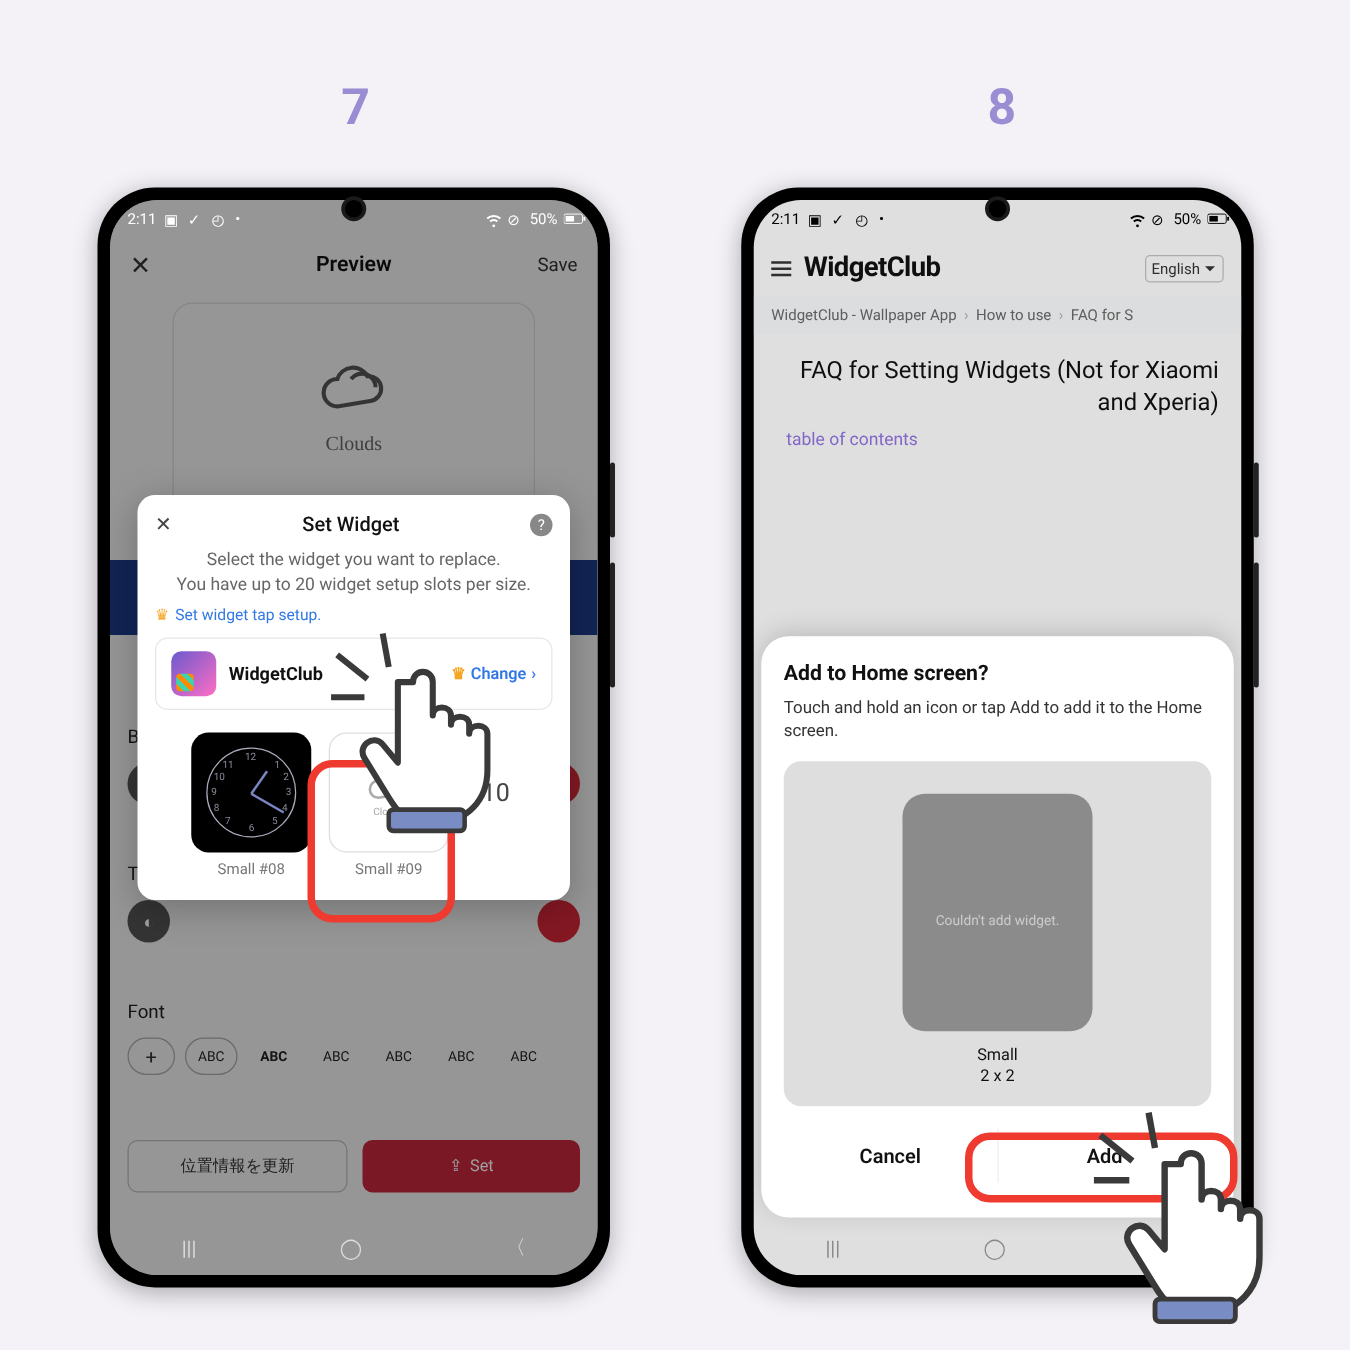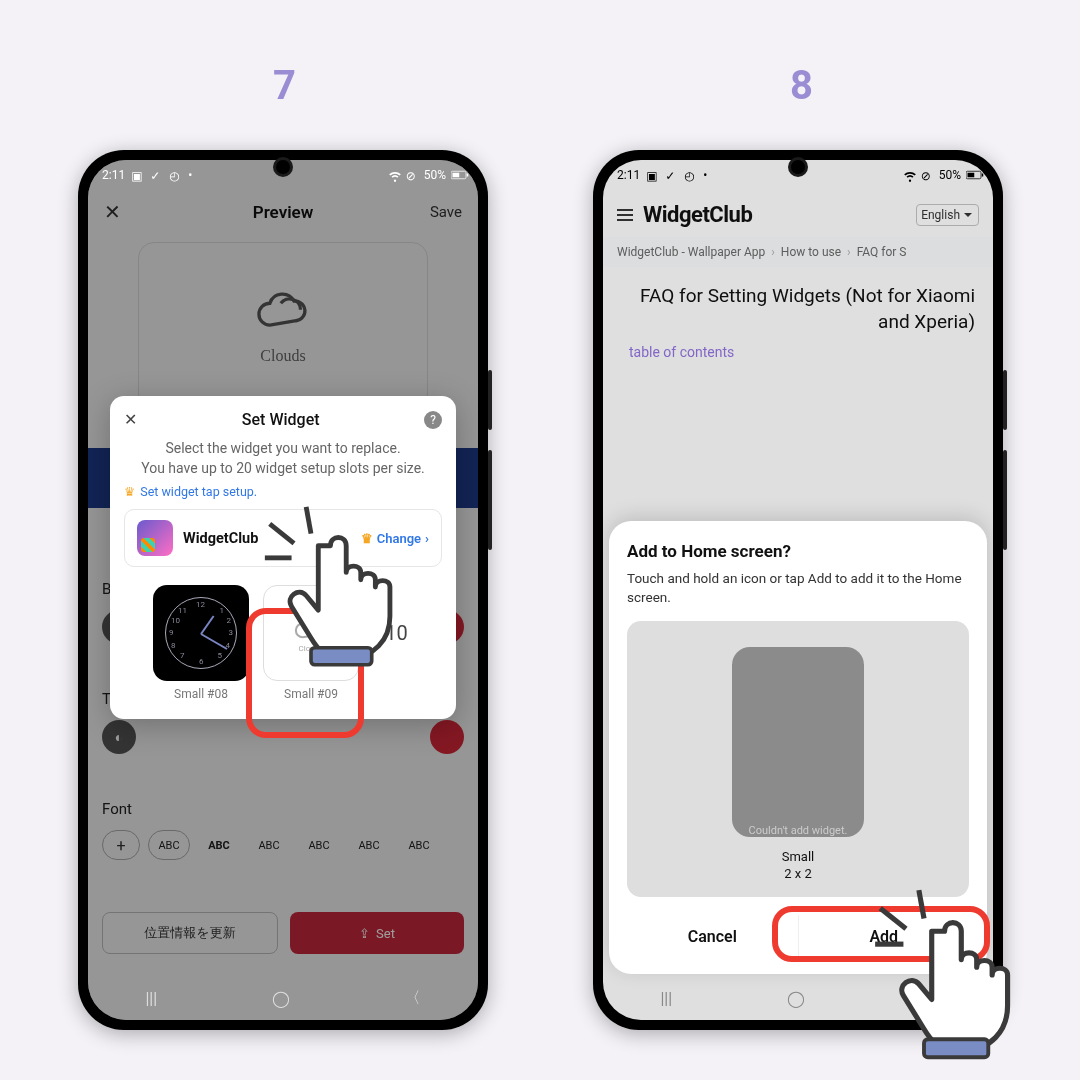--- a/index.html
+++ b/index.html
@@ -105,25 +105,25 @@
 .lang { margin-left:auto; border:1px solid #bbb; border-radius:4px; padding:3px 18px 3px 4px; font-size:12px; color:#333; position:relative; }
 .lang::after { content:""; position:absolute; right:6px; top:8px; border:4px solid transparent; border-top-color:#333; }
 
 .crumbs { background:#eef0f2; padding:8px 14px; font-size:12px; color:#666; display:flex; gap:6px; white-space:nowrap; overflow:hidden; }
 .crumbs .sep { color:#aaa; }
 
 .faq-title { padding:16px 18px 10px; font-size:19px; font-weight:400; line-height:1.35; color:#111;text-align:right; }
 .toc-hint { padding:0 26px; font-size:14px; color:#8e6fd9; }
 
 
-.sheet { position:absolute; left:6px; right:6px; bottom:46px; background:#fff; border-radius:22px; padding:20px 18px 16px; z-index:20; box-shadow:0 -4px 20px rgba(0,0,0,.15); }
+.sheet { position:absolute; left:6px; right:6px; bottom:46px; background:#fff; border-radius:22px; padding:20px 18px 28px; z-index:20; box-shadow:0 -4px 20px rgba(0,0,0,.15); }
 .sheet h3 { font-size:17px; font-weight:700; color:#111; }
 .sheet p.desc { font-size:13.5px; color:#333; margin:8px 0 14px; line-height:1.4; }
 .gray-area { background:#dedede; border-radius:14px; padding:26px 20px 14px; text-align:center; }
-.gray-widget { width:132px; height:190px; background:#8b8b8b; border-radius:18px; margin:0 auto 12px; display:flex; align-items:flex-end; justify-content:center; padding-top:12px; font-size:11px; color:#ccc; }
+.gray-widget { width:152px; height:190px; background:#8b8b8b; border-radius:18px; margin:0 auto 12px; display:flex; align-items:center; justify-content:center; padding-top:12px; font-size:11px; color:#ccc; }
 .size-lbl { font-size:13px; color:#111; line-height:1.3; }
 .sheet-btns { display:flex; margin-top:18px; }
 .sheet-btn { flex:1; text-align:center; padding:12px 0; font-size:16px; font-weight:600; color:#111; }
 .sheet-btn + .sheet-btn { border-left:1px solid #eee; }
 
 .hl2 { position:absolute; border:6px solid #ef3b2f; border-radius:20px; z-index:25; pointer-events:none; left:772px; top:906px; width:218px; height:56px; }
 
 .dim-overlay2 { position:absolute; inset:0; background:rgba(0,0,0,.08); z-index:5; pointer-events:none; }
 </style>
 </head>

